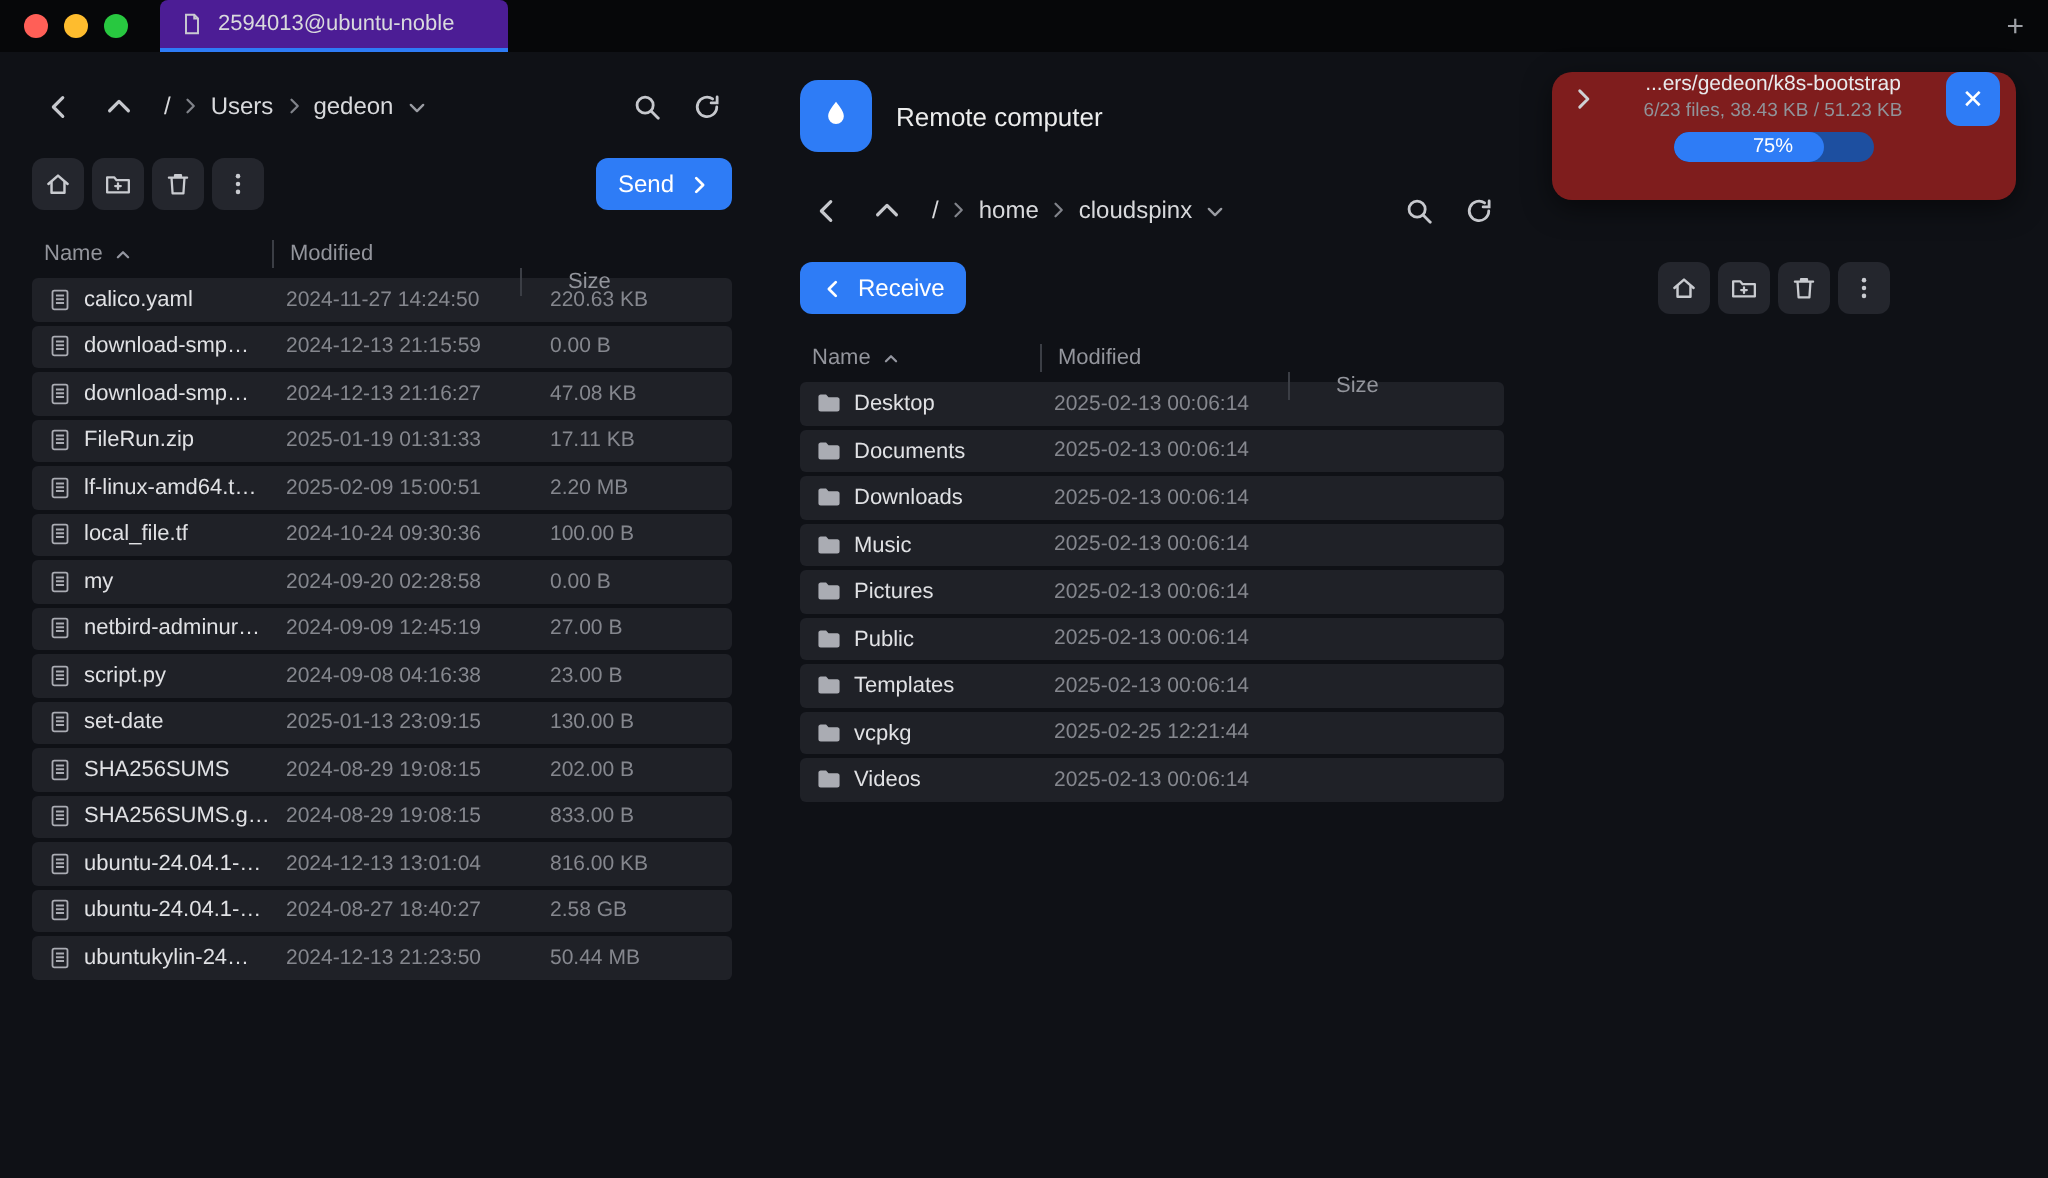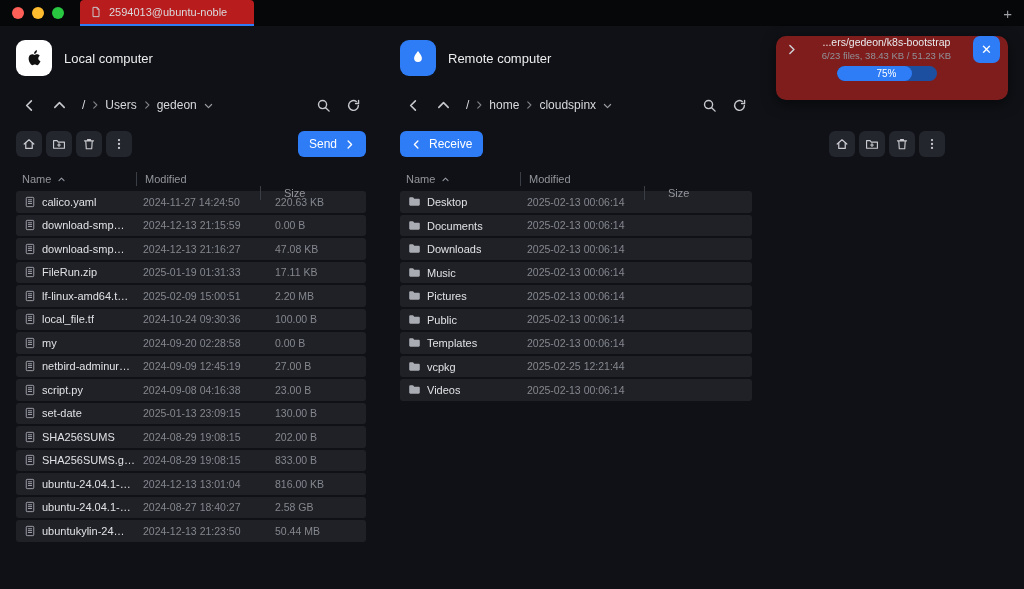--- a/index.html
+++ b/index.html
@@ -4,21 +4,21 @@
 <style>
   * { margin:0; padding:0; box-sizing:border-box; }
   html,body { width:1024px; height:589px; overflow:hidden; }
   body { font-family:"Liberation Sans", sans-serif; background:#0f1116; color:#e7e8ea; position:relative; }
 
   
   .titlebar { position:absolute; top:0; left:0; right:0; height:26px; background:#060709; display:flex; align-items:center; }
   .lights { display:flex; gap:8px; padding:0 10px 0 12px; }
   .light { width:12px; height:12px; border-radius:50%; }
   .light.red{background:#ff5f57} .light.yellow{background:#febc2e} .light.green{background:#28c840}
-  .tab { height:26px; margin-left:6px; width:174px; background:#b91c1c; display:flex; align-items:center; gap:7px; padding:0 10px;
+  .tab { height:26px; margin-left:6px; width:174px; background:#4c1d95; display:flex; align-items:center; gap:7px; padding:0 10px;
          border-bottom:2px solid #2e7cf6; border-top-left-radius:4px; border-top-right-radius:4px; }
   .tab-title { font-size:11px; color:#d9dadd; white-space:nowrap; overflow:hidden; }
   .newtab { margin-left:auto; padding:0 12px; font-size:15px; color:#9ea0a6; cursor:default; }
 
   
   .content { position:absolute; top:26px; left:0; right:0; bottom:0; }
   .panel { position:absolute; top:12px; bottom:0; display:flex; flex-direction:column; }
   .panel.local  { left:16px;  width:350px; }
   .panel.remote { left:400px; width:545px; }
 
@@ -95,28 +95,20 @@
       </svg>
     </span>
     <span class="tab-title">2594013@ubuntu-noble</span>
   </div>
   <span class="newtab">+</span>
 </div>
 
 <div class="content">
 
   <div class="panel local">
-    <div class="panel-header">
-      <div class="app-icon local">
-        <svg viewBox="0 0 24 24" width="22" height="22" fill="#111">
-          <path d="M16.6 12.6c0-2 1.6-3 1.7-3.1-.9-1.3-2.3-1.5-2.8-1.6-1.2-.1-2.4.7-3 .7-.6 0-1.5-.7-2.5-.7-1.3 0-2.5.8-3.2 2-1.4 2.4-.4 5.9 1 7.9.7 1 1.5 2.1 2.5 2 1-.1 1.4-.6 2.6-.6s1.5.6 2.6.6 1.7-1 2.4-2c.8-1.1 1.1-2.2 1.1-2.2s-2.3-.9-2.4-3zM14.5 6.2c.5-.7.9-1.6.8-2.6-.8 0-1.8.5-2.4 1.2-.5.6-1 1.5-.8 2.5.9.1 1.9-.4 2.4-1.1z"></path>
-        </svg>
-      </div>
-      <span class="panel-title">Local computer</span>
-    </div>
 
     <div class="nav-row">
       <span class="icon-btn">
         <svg viewBox="0 0 16 16" width="15" height="15" fill="none" stroke="currentColor" stroke-width="1.7" stroke-linecap="round" stroke-linejoin="round">
             <path d="M10 3 5 8l5 5"></path>
           </svg>
       </span>
       <span class="icon-btn">
         <svg viewBox="0 0 16 16" width="15" height="15" fill="none" stroke="currentColor" stroke-width="1.7" stroke-linecap="round" stroke-linejoin="round">
             <path d="M3 10 8 5l5 5"></path>

